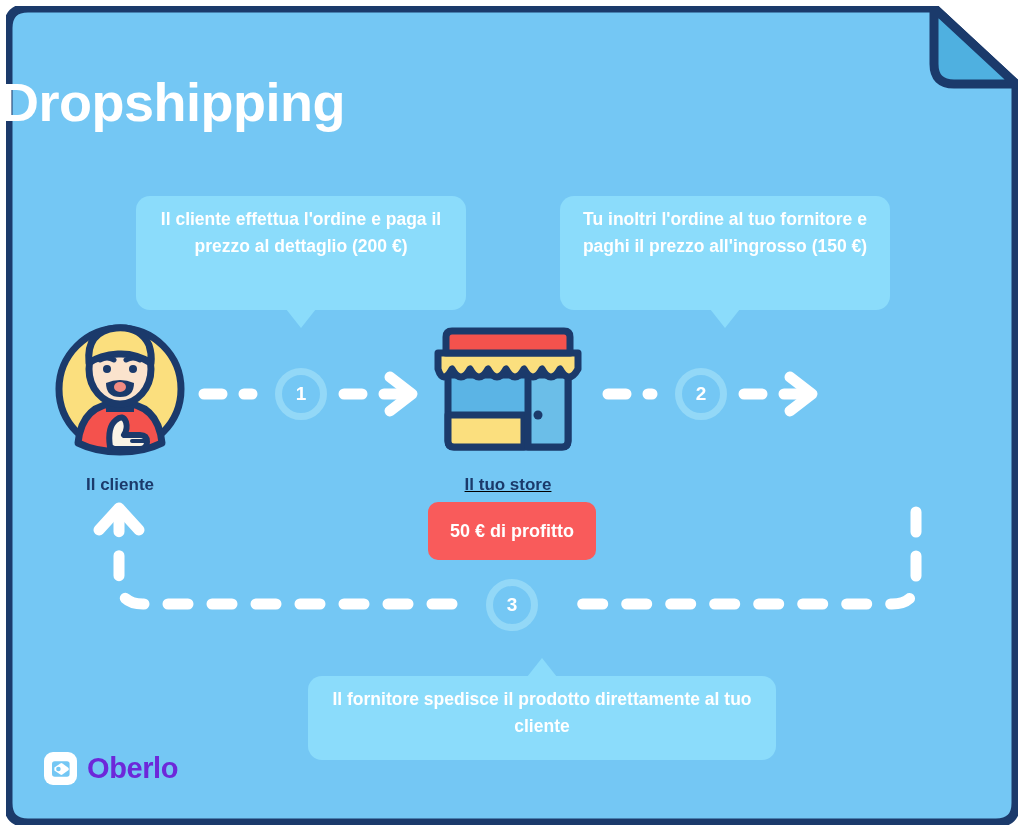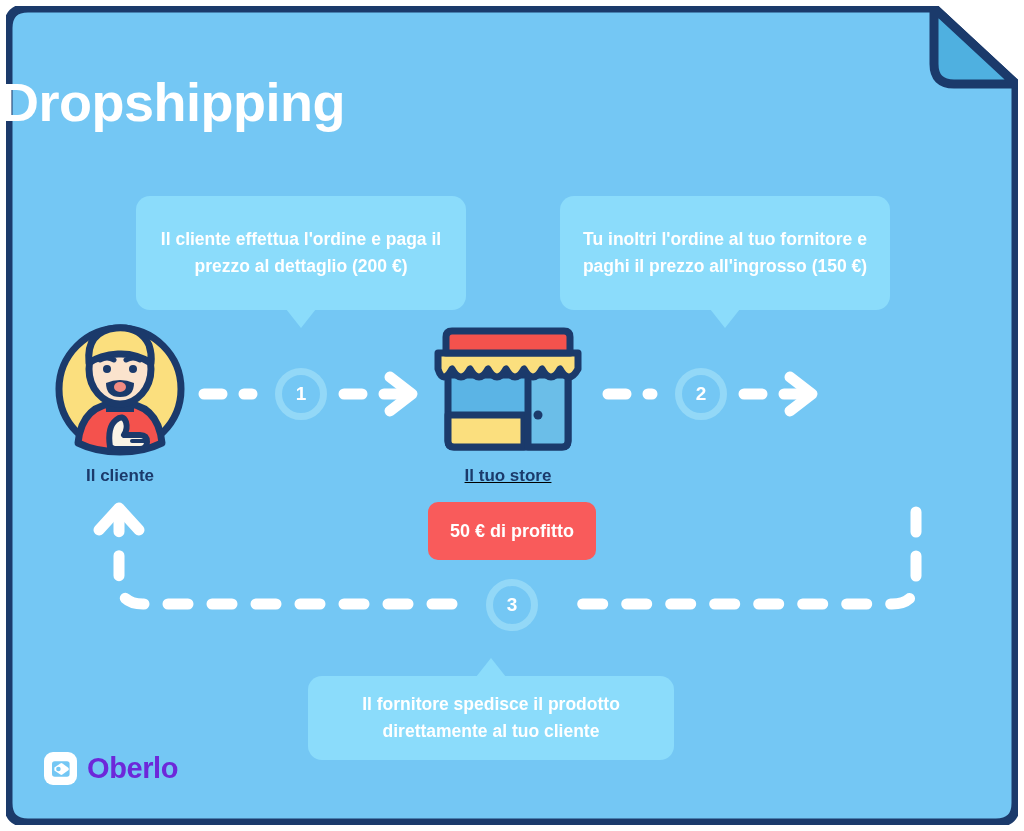--- a/index.html
+++ b/index.html
@@ -48,21 +48,20 @@
   .callout {
     position: absolute;
     background: #8BDCFB;
     border-radius: 14px;
     color: #ffffff;
     font-size: 17.5px;
     font-weight: bold;
     line-height: 1.55;
     text-align: center;
     display: flex;
-    align-items: center;
     justify-content: center;
     padding: 10px 18px;
     box-sizing: border-box;
   }
   .callout .tail {
     position: absolute;
     width: 0;
     height: 0;
     border-left: 15px solid transparent;
     border-right: 15px solid transparent;
@@ -75,32 +74,32 @@
   }
   .callout .tail.up {
     top: -18px;
     left: 50%;
     margin-left: -15px;
     border-bottom: 19px solid #8BDCFB;
   }
 
   #callout-1 { left: 136px;  top: 196px; width: 330px; height: 114px; }
   #callout-2 { left: 560px;  top: 196px; width: 330px; height: 114px; }
-  #callout-3 { left: 308px;  top: 676px; width: 366px; height: 84px; }
+  #callout-3 { left: 308px;  top: 676px; width: 468px; height: 84px; }
 
   
   .stage {
     position: absolute;
     text-align: center;
   }
   .stage-label {
     color: #1B3A6B;
     font-size: 17px;
     font-weight: bold;
-    margin-top: 6px;
+    margin-top: 15px;
     white-space: nowrap;
   }
   #stage-customer { left: 20px;  top: 318px; width: 200px; }
   #stage-store    { left: 408px; top: 318px; width: 200px; text-decoration: underline; }
   #stage-supplier { left: 804px; top: 318px; width: 200px; }
 
   .icon-wrap {
     height: 142px;
     display: flex;
     align-items: center;

